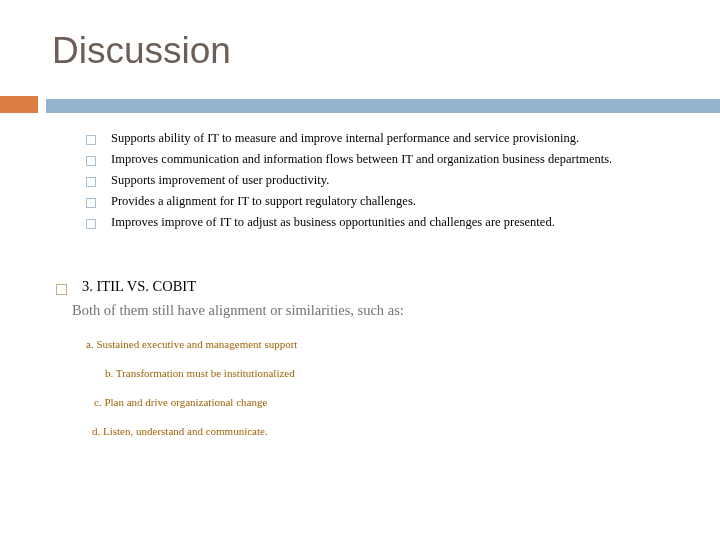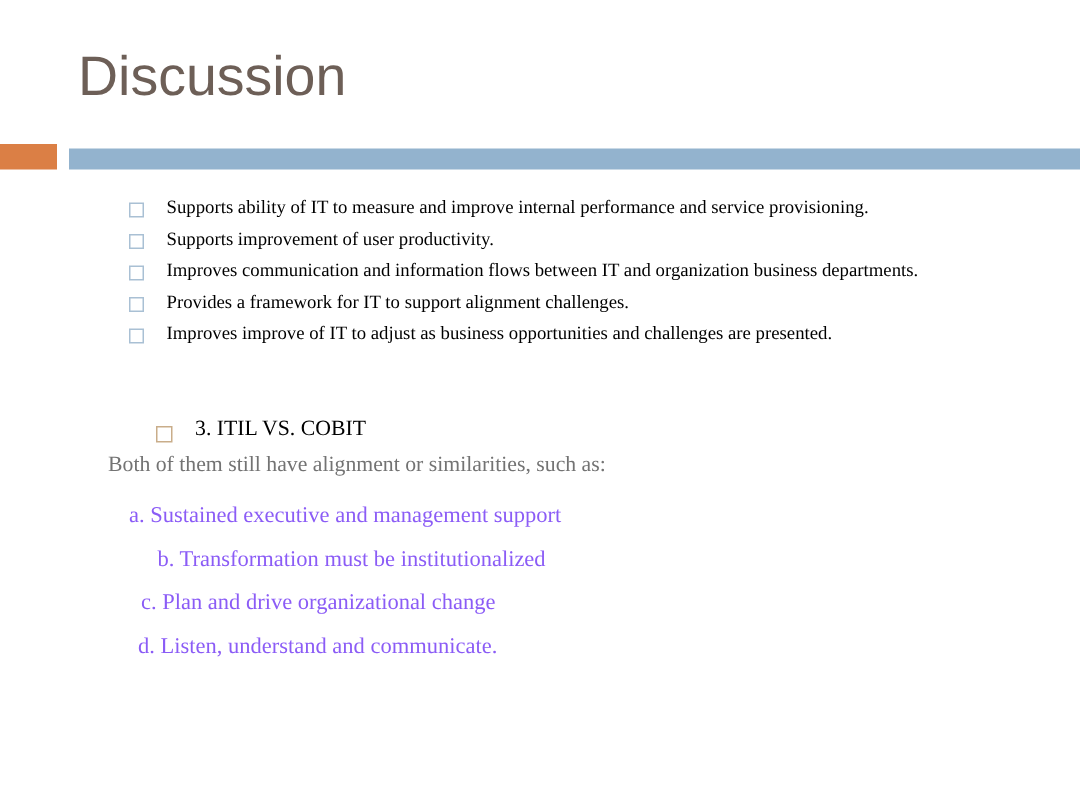--- a/index.html
+++ b/index.html
@@ -97,21 +97,20 @@
   
   .lvl1-block {
     position: absolute;
     left: 56px;
     top: 276px;
     width: 620px;
   }
   .lvl1-row {
     display: flex;
     align-items: center;
-    margin-left: 48px;
   }
   .lvl1-marker {
     flex: 0 0 auto;
     width: 9px;
     height: 9px;
     border: 1px solid #c9ad8a;
     background: transparent;
     margin-top: 6px;
     margin-right: 15px;
   }
@@ -132,23 +131,23 @@
 
   
   .sub-list {
     position: absolute;
     left: 86px;
     top: 334px;
     width: 600px;
   }
   .sub-item {
     font-family: "Liberation Serif", serif;
-    font-size: 15px;
+    font-size: 11px;
     line-height: 20px;
-    color: #8b5cf6;
+    color: #a16207;
     margin-bottom: 9px;
   }
   .sub-item.i0 { margin-left: 0px; }
   .sub-item.i1 { margin-left: 19px; }
   .sub-item.i2 { margin-left: 8px; }
   .sub-item.i3 { margin-left: 6px; }
 </style>
 </head>
 <body>
 
@@ -163,31 +162,31 @@
 
     <div class="lvl2-list">
 
       <div class="lvl2-item">
         <span class="lvl2-marker"></span>
         <span class="lvl2-text">Supports ability of IT to measure and improve internal performance and service provisioning.</span>
       </div>
 
       <div class="lvl2-item">
         <span class="lvl2-marker"></span>
+        <span class="lvl2-text">Improves communication and information flows between IT and organization business departments.</span>
+      </div>
+
+      <div class="lvl2-item">
+        <span class="lvl2-marker"></span>
         <span class="lvl2-text">Supports improvement of user productivity.</span>
       </div>
 
       <div class="lvl2-item">
         <span class="lvl2-marker"></span>
-        <span class="lvl2-text">Improves communication and information flows between IT and organization business departments.</span>
-      </div>
-
-      <div class="lvl2-item">
-        <span class="lvl2-marker"></span>
-        <span class="lvl2-text">Provides a framework for IT to support alignment challenges.</span>
+        <span class="lvl2-text">Provides a alignment for IT to support regulatory challenges.</span>
       </div>
 
       <div class="lvl2-item">
         <span class="lvl2-marker"></span>
         <span class="lvl2-text">Improves improve of IT to adjust as business opportunities and challenges are presented.</span>
       </div>
 
     </div>
 
     <div class="lvl1-block">

